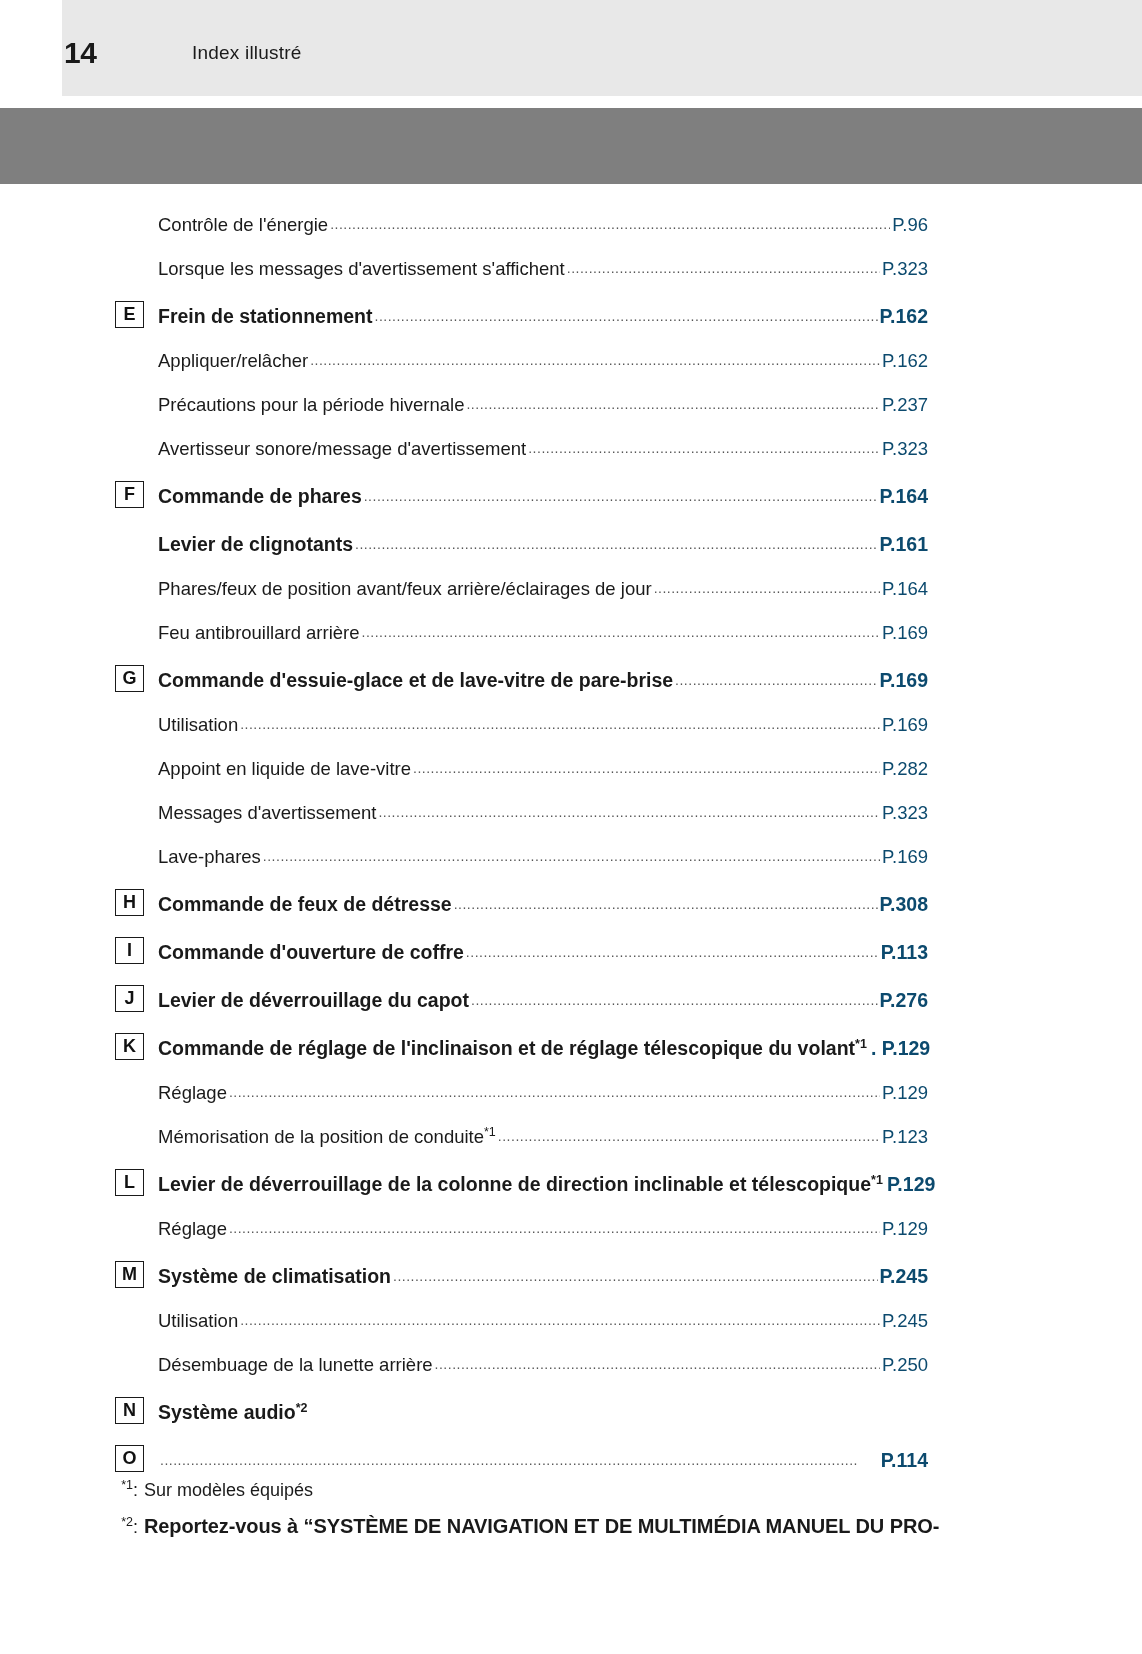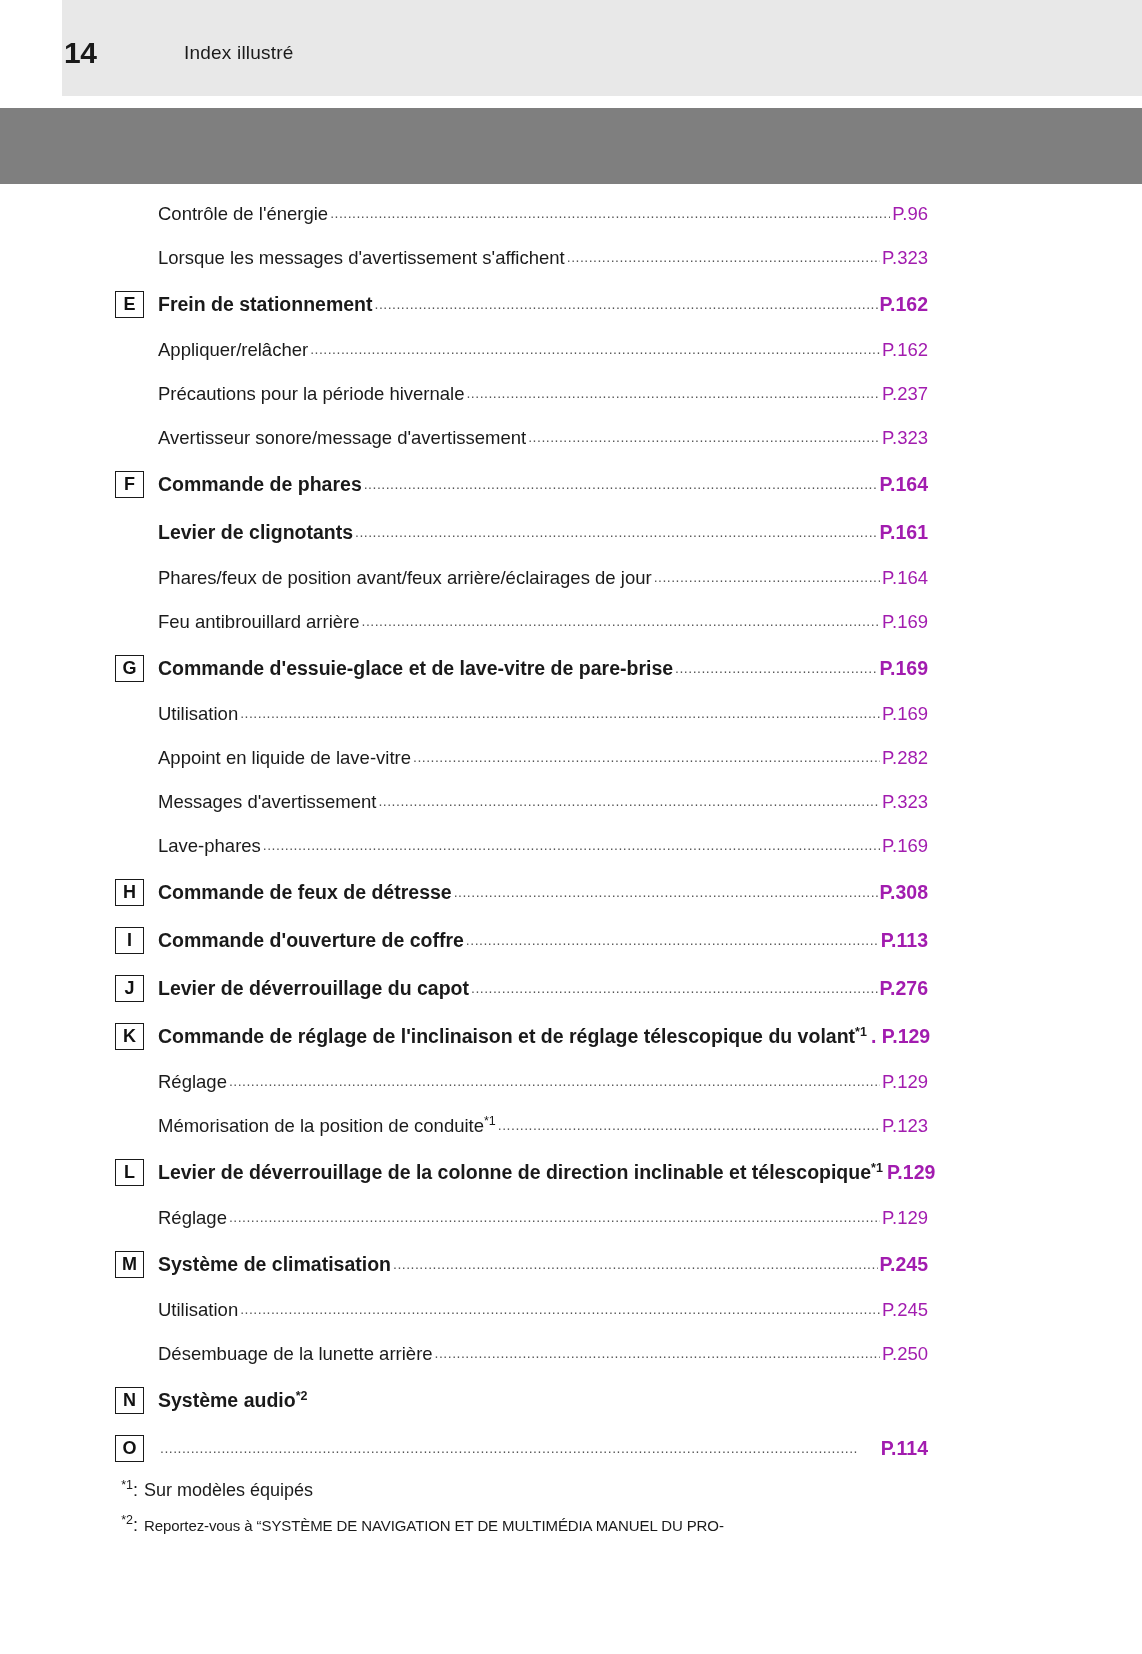--- a/index.html
+++ b/index.html
@@ -42,21 +42,21 @@
     top: 36px;
     left: 64px;
     font-size: 30px;
     font-weight: bold;
     letter-spacing: -0.5px;
     color: #1a1a1a;
   }
   .header-title {
     position: absolute;
     top: 42px;
-    left: 184px;
+    left: 192px;
     font-size: 19px;
     color: #1a1a1a;
     letter-spacing: 0.2px;
   }
   .gray-band {
     position: absolute;
     top: 108px;
     left: 0;
     width: 1142px;
     height: 76px;
@@ -65,21 +65,21 @@
 
   
   .toc {
     position: absolute;
     top: 192px;
     left: 0;
     width: 1142px;
   }
   .row {
     display: flex;
-    align-items: center;
+    align-items: flex-end;
     padding: 0 12px 0 0;
     margin-bottom: 0px;
     height: 44px;
   }
   .row.major { height: 48px; }
 
   .letter-box-wrap {
     width: 48px;
     flex: 0 0 48px;
     display: flex;
@@ -123,21 +123,21 @@
     font-size: 14px;
     letter-spacing: 0.5px;
     color: #555;
     margin: 0 2px 0 2px;
     position: relative;
     top: -2px;
   }
   .pg {
     white-space: nowrap;
     font-size: 18.5px;
-    color: #a21caf;
+    color: #0c4a6e;
     text-align: right;
   }
   .row.major .pg {
     font-size: 19.5px;
     font-weight: bold;
   }
   .sup {
     font-size: 12.5px;
     vertical-align: super;
     line-height: 0;
@@ -162,21 +162,21 @@
   }
   .fn-mark {
     flex: 0 0 auto;
     width: 34px;
     text-align: right;
     margin-right: 6px;
     font-size: 18px;
   }
   .fn-mark .sup { font-size: 12.5px; }
   .fn-text { flex: 1 1 auto; }
-  .fn-text.big { font-size: 15px; letter-spacing: -0.1px; }
+  .fn-text.big { font-size: 20px; letter-spacing: -0.1px; font-weight: bold; }
 </style>
 </head>
 <body>
 
 <div class="page">
 
   <div class="header-band"></div>
   <div class="header-white-left"></div>
   <div class="page-number">14</div>
   <div class="header-title">Index illustré</div>

